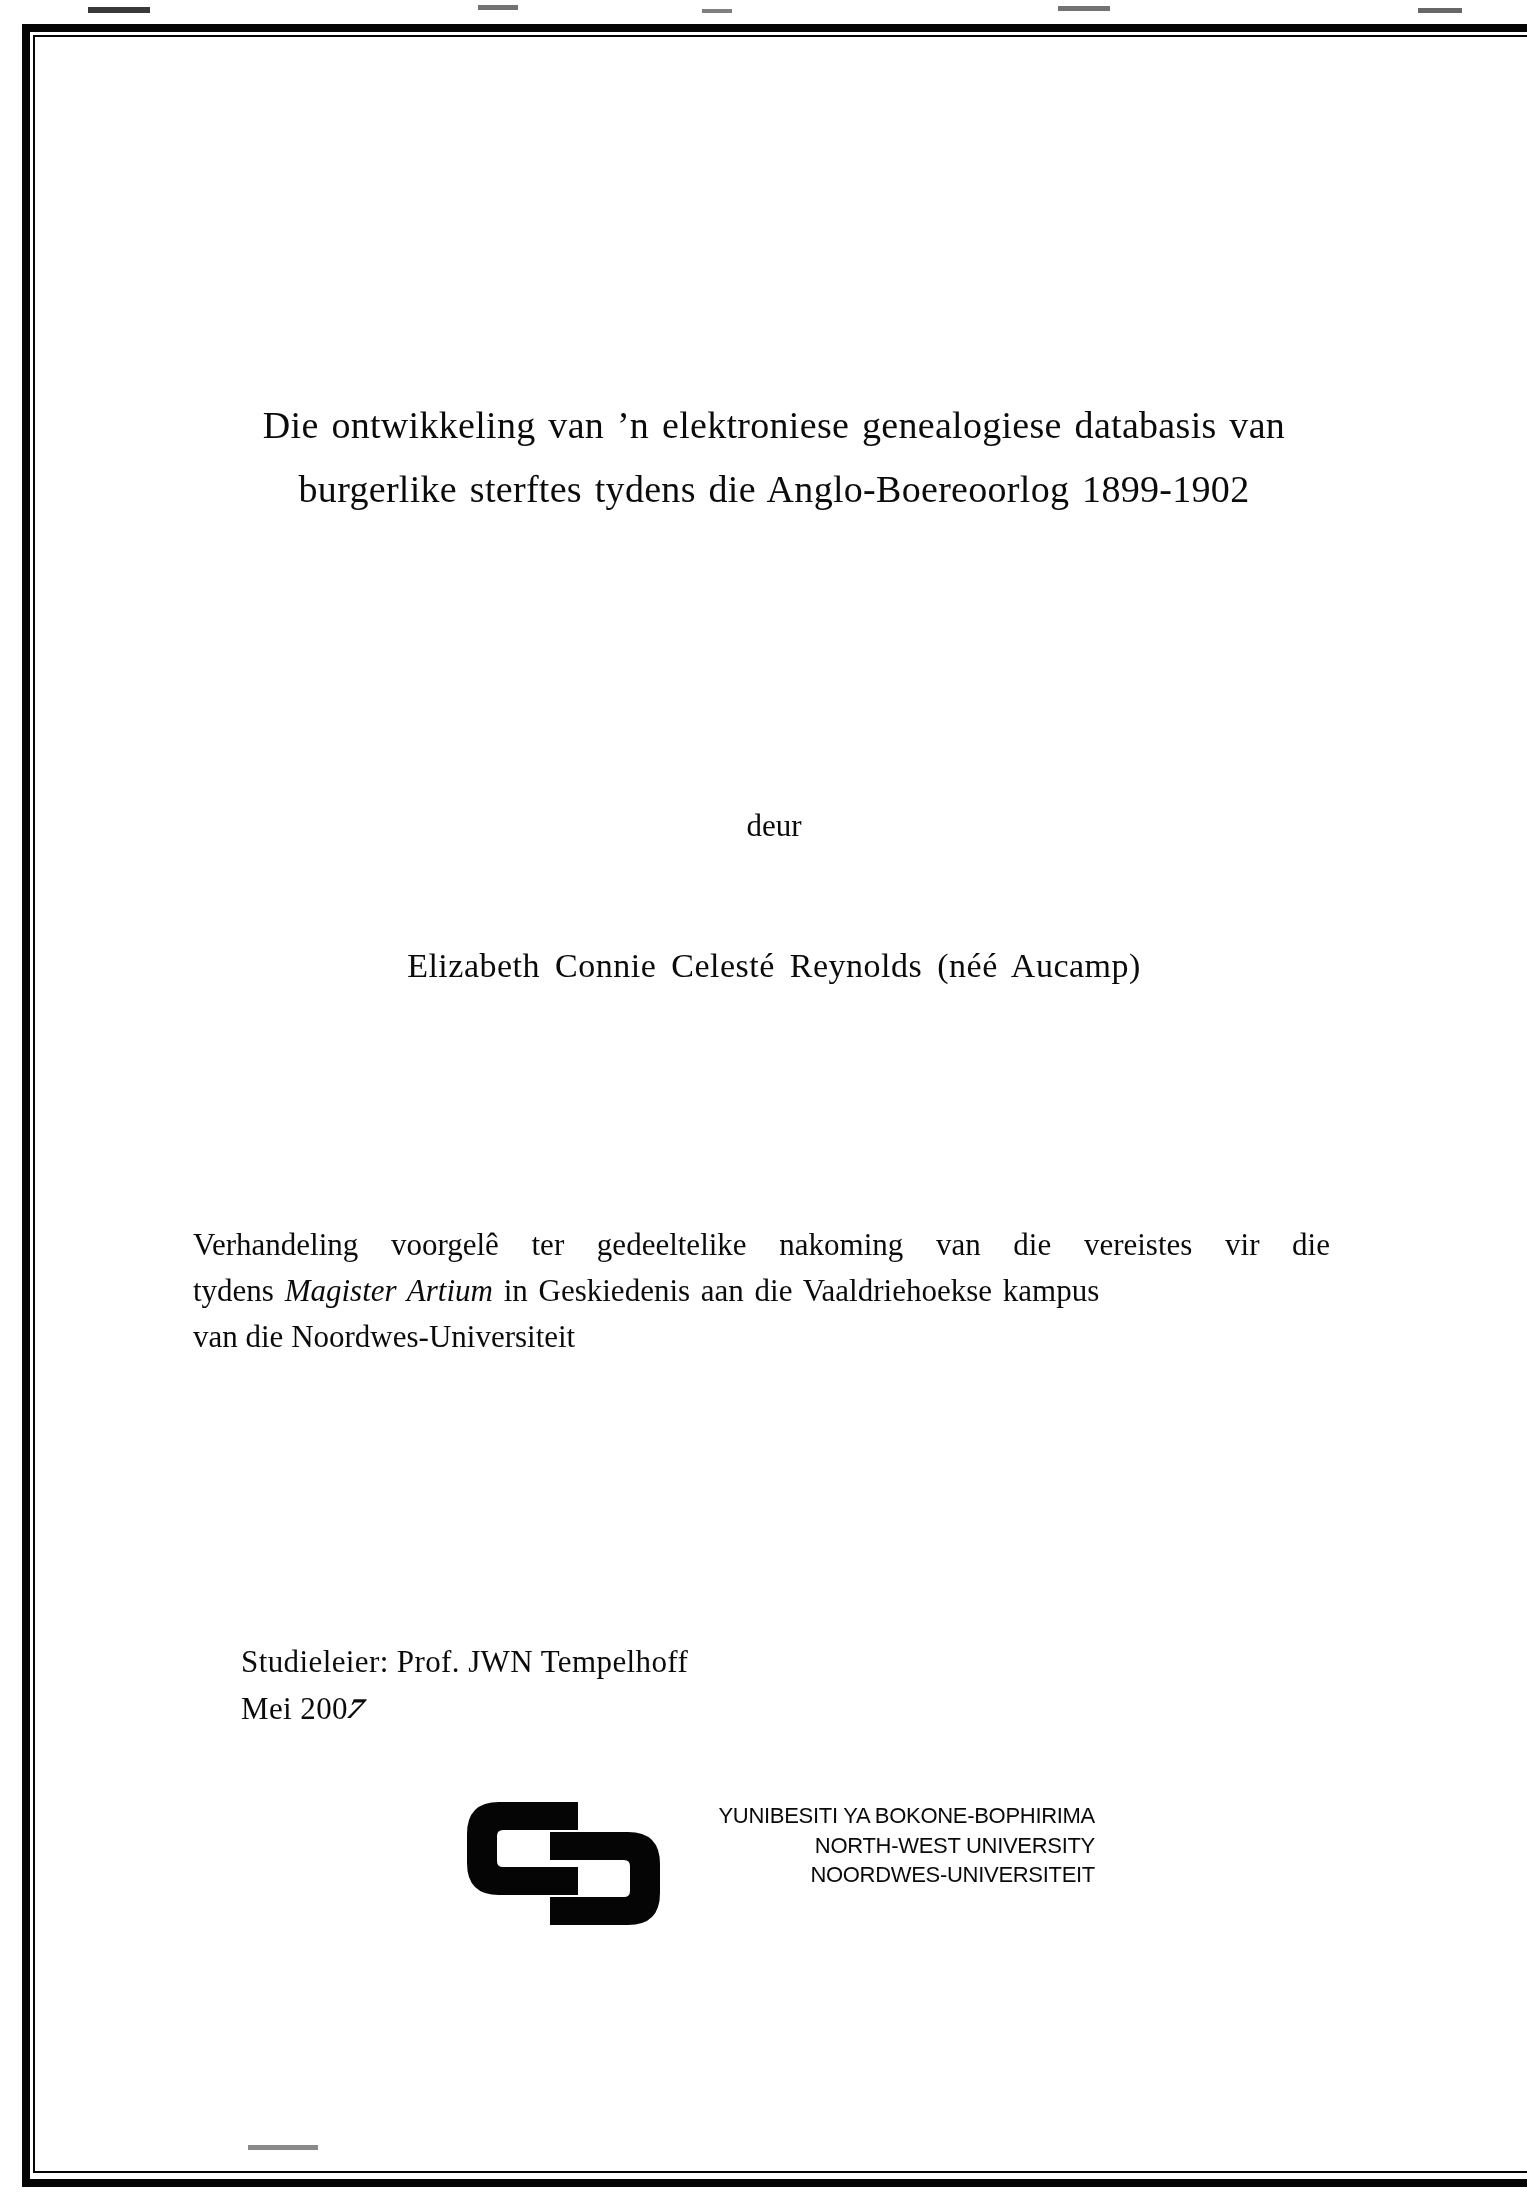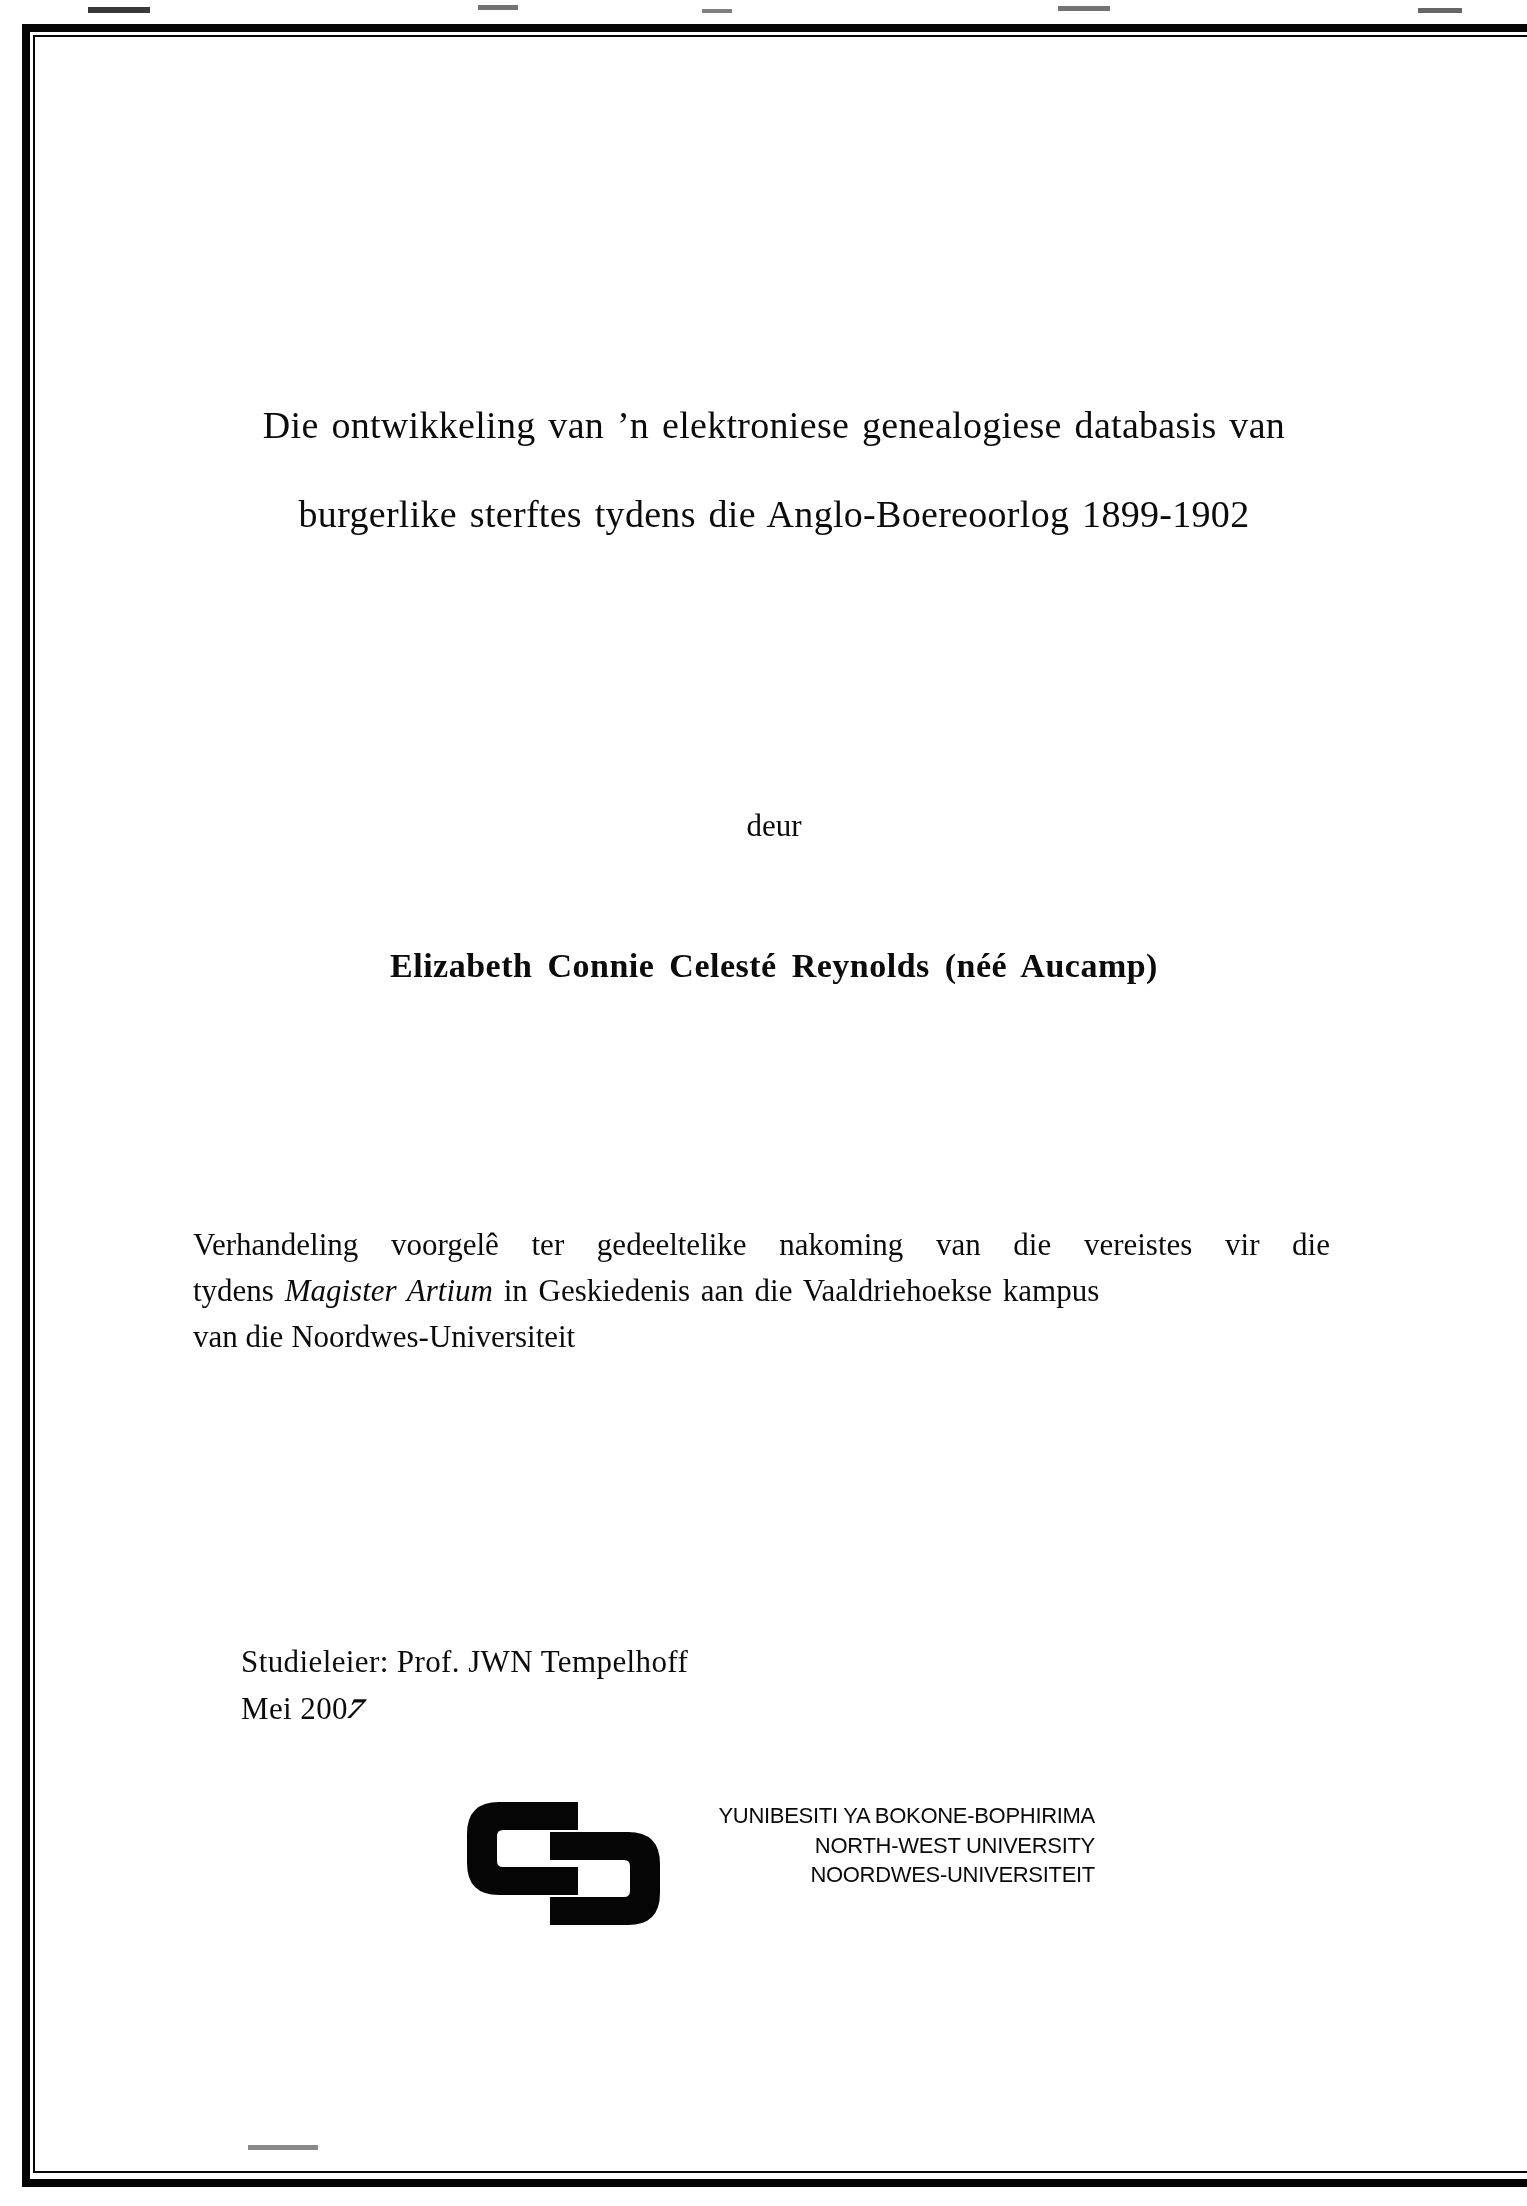--- a/index.html
+++ b/index.html
@@ -26,23 +26,23 @@
   .sm1 { left:88px;  top:7px;  width:62px; }
   .sm2 { left:478px; top:5px;  width:40px; height:5px; opacity:.6; }
   .sm3 { left:702px; top:9px;  width:30px; height:4px; opacity:.55; }
   .sm4 { left:1058px;top:6px;  width:52px; height:5px; opacity:.6; }
   .sm5 { left:1418px;top:8px;  width:44px; height:5px; opacity:.65; }
   .sm6 { left:248px; top:2145px; width:70px; height:5px; opacity:.5; }
   
   .centerband { position:absolute; left:193px; width:1162px; text-align:center; }
   .title { top:403px; font-size:38px; letter-spacing:.3px; word-spacing:3px; }
   .title .tline { line-height:44px; }
-  .title .tline + .tline { margin-top:45px; }
+  .title .tline + .tline { margin-top:20px; }
   .byline { top:807px; font-size:31px; line-height:38px; }
-  .author { top:944px; font-size:34px; line-height:44px; letter-spacing:.5px; word-spacing:6px;font-weight:bold; }
+  .author { top:944px; font-size:34px; line-height:44px; letter-spacing:.5px; word-spacing:6px; }
   .degree {
     position:absolute; left:193px; width:1137px; top:1222px;
     font-size:31px; line-height:46px; text-align:left;
   }
   .degree .just { text-align:justify; text-align-last:justify; }
   .degree .mid  { word-spacing:3px; }
   .it { font-style:italic; }
   .supervisor-block {
     position:absolute; left:193px; top:1638px;
     font-size:31px; line-height:47px; letter-spacing:.4px;margin-left:48px;

